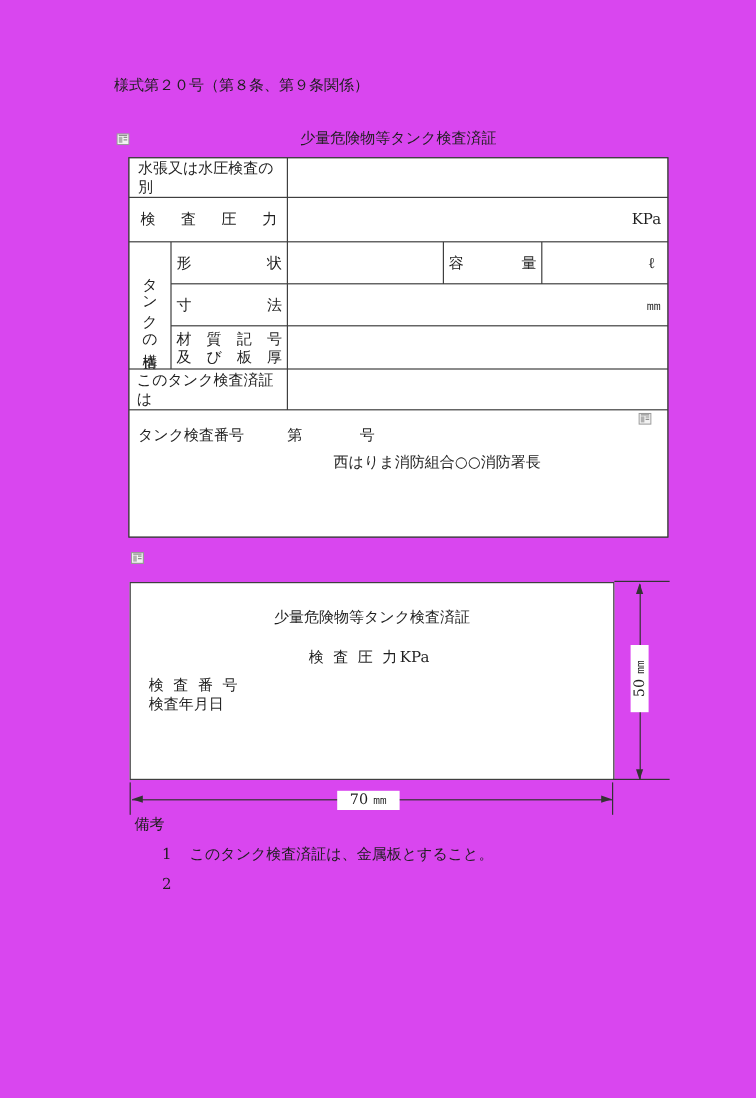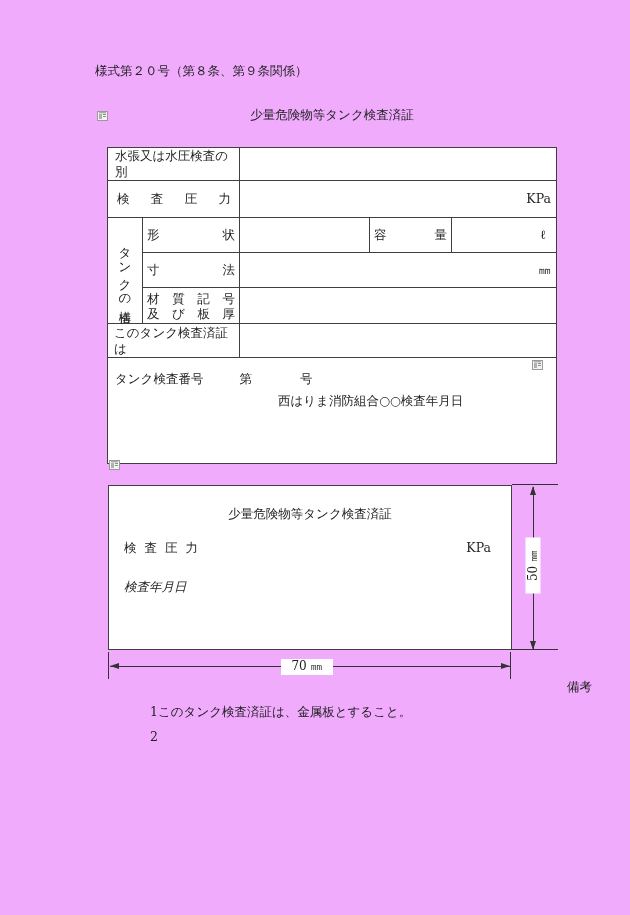--- a/index.html
+++ b/index.html
@@ -1,24 +1,24 @@
 <!DOCTYPE html>
 <html lang="ja"><head>
 <meta charset="utf-8">
 <style>
   html,body{margin:0;padding:0;background:#fff;}
   .page{
-    position:relative;width:630px;height:915px;background:#f0abfc;
+    position:relative;width:630px;height:915px;background:#d946ef;
     font-family:"DejaVu Serif","Liberation Serif",serif;
     color:#1f1f1f;font-size:12.5px;line-height:16px;overflow:hidden;
   }
   .abs{position:absolute;}
   
   .t1{
-    left:107px;top:147px;width:450px;height:317px;box-sizing:border-box;
+    left:107px;top:131px;width:450px;height:317px;box-sizing:border-box;
     display:grid;background:#3f3f3f;border:1px solid #3f3f3f;gap:1px;
     grid-template-columns:34px 96px 129px 81px 1fr;
     grid-template-rows:32px 36px 34px 34px 35px 33px 1fr;
   }
   .c{background:#fff;display:flex;align-items:center;box-sizing:border-box;}
   .lbl{padding-left:7px;}
   .dist{justify-content:space-between;padding:0 8px 0 9px;}
   .dist2{justify-content:space-between;padding:0 4px;}
   .unit-r{justify-content:flex-end;padding-right:5px;}
   .vcell{justify-content:center;}
@@ -32,34 +32,34 @@
   .f2{margin:8px 0 0 75px;}
   .f2 .p2{margin-left:23px;} .f2 .p3{margin-left:19px;}
   .f3{margin:6px 0 0 170px;}
   
   .plate{
     left:108px;top:485px;width:404px;height:165px;box-sizing:border-box;
     border:1px solid #3f3f3f;background:#fff;
   }
   .p-title{text-align:center;margin-top:20px;}
   .p-row{display:flex;justify-content:space-between;padding:0 20px 0 15px;}
-  .p-r1{margin-top:18px;} .p-r2{margin-top:7px;} .p-r3{margin-top:23px;font-style:italic;}
+  .p-r1{margin-top:18px;justify-content:center;} .p-r2{margin-top:7px;} .p-r3{margin-top:0;}
   .sp2{letter-spacing:2px;}
   .p-issuer{text-align:center;margin-top:18px;}
   
   .dline{background:#333;}
   .dlabel{background:#fff;text-align:center;font-size:12px;line-height:15px;}
   .rot{transform:rotate(-90deg);}
   .arr{width:0;height:0;}
   .arr-up{border-left:3px solid transparent;border-right:3px solid transparent;border-bottom:9px solid #333;}
   .arr-down{border-left:3px solid transparent;border-right:3px solid transparent;border-top:9px solid #333;}
   .arr-left{border-top:3px solid transparent;border-bottom:3px solid transparent;border-right:9px solid #333;}
   .arr-right{border-top:3px solid transparent;border-bottom:3px solid transparent;border-left:9px solid #333;}
   
-  .notes{left:112px;top:679px;width:480px;text-align:right;}
+  .notes{left:112px;top:679px;width:480px;}
   .note-item{display:flex;margin:8px 0 0 23px;line-height:17px;}
   .note-no{width:23px;flex:none;}
   
   .mini-icon{display:block;}
 </style>
 </head>
 <body>
 
 <div class="page">
 
@@ -128,21 +128,21 @@
     <div class="c" style="grid-area:5/3/6/6"></div>
 
     <div class="c lbl" style="grid-area:6/1/7/3;padding-left:6px">このタンク検査済証は</div>
     <div class="c" style="grid-area:6/3/7/6"></div>
 
     <div class="c foot" style="grid-area:7/1/8/6">
       <div class="f1">
         <span>タンク検査番号</span><span class="p2">第</span><span class="p3">号</span>
       </div>
       <div class="f3">
-        <span>西はりま消防組合○○検査年月日</span>
+        <span>西はりま消防組合○○消防署長</span>
         <span class="abs" style="left:424px;top:2px;">
           <svg class="mini-icon" width="11" height="10" viewBox="0 0 11 10">
             <rect x="0.5" y="0.5" width="10" height="9" fill="#f2f2f2" stroke="#9a9a9a"></rect>
             <rect x="2" y="3" width="3" height="5" fill="#b0b0b0"></rect>
             <line x1="6" y1="3.5" x2="9" y2="3.5" stroke="#8f8f8f"></line>
             <line x1="6" y1="5.5" x2="9" y2="5.5" stroke="#8f8f8f"></line>
             <line x1="2" y1="1.8" x2="9" y2="1.8" stroke="#8f8f8f"></line>
           </svg>
         </span>
       </div>
@@ -158,20 +158,23 @@
       <line x1="2" y1="1.8" x2="9" y2="1.8" stroke="#8f8f8f"></line>
     </svg>
   </span>
 
   <div class="abs plate">
     <div class="p-title">少量危険物等タンク検査済証</div>
     <div class="p-row p-r1">
       <span class="sp2">検 査 圧 力</span>
       <span>KPa</span>
     </div>
+    <div class="p-row p-r2">
+      <span class="sp2">検 査 番 号</span>
+    </div>
     <div class="p-row p-r3">
       <span>検査年月日</span>
     </div>
   </div>
 
   <div class="abs dline" style="left:512px;top:484px;width:46px;height:1px;"></div>
   <div class="abs dline" style="left:511px;top:649px;width:47px;height:1px;"></div>
   <div class="abs dline" style="left:533px;top:487px;width:1px;height:163px;"></div>
   <div class="abs arr arr-up" style="left:530px;top:486px;"></div>
   <div class="abs arr arr-down" style="left:530px;top:641px;"></div>

